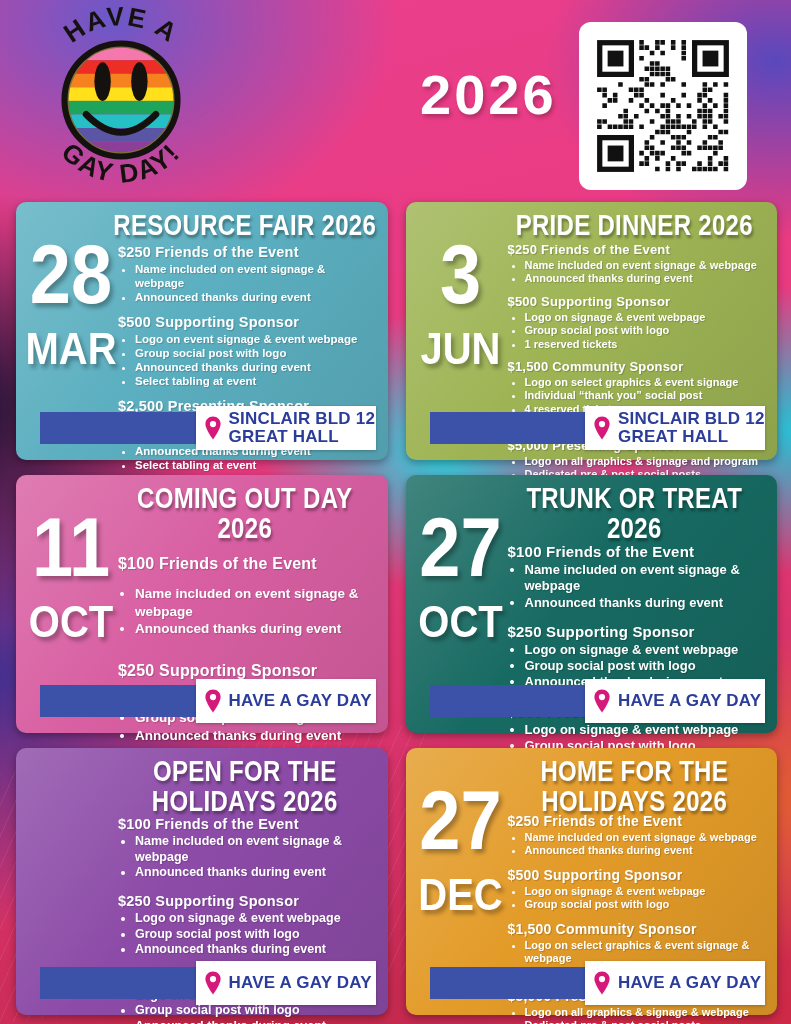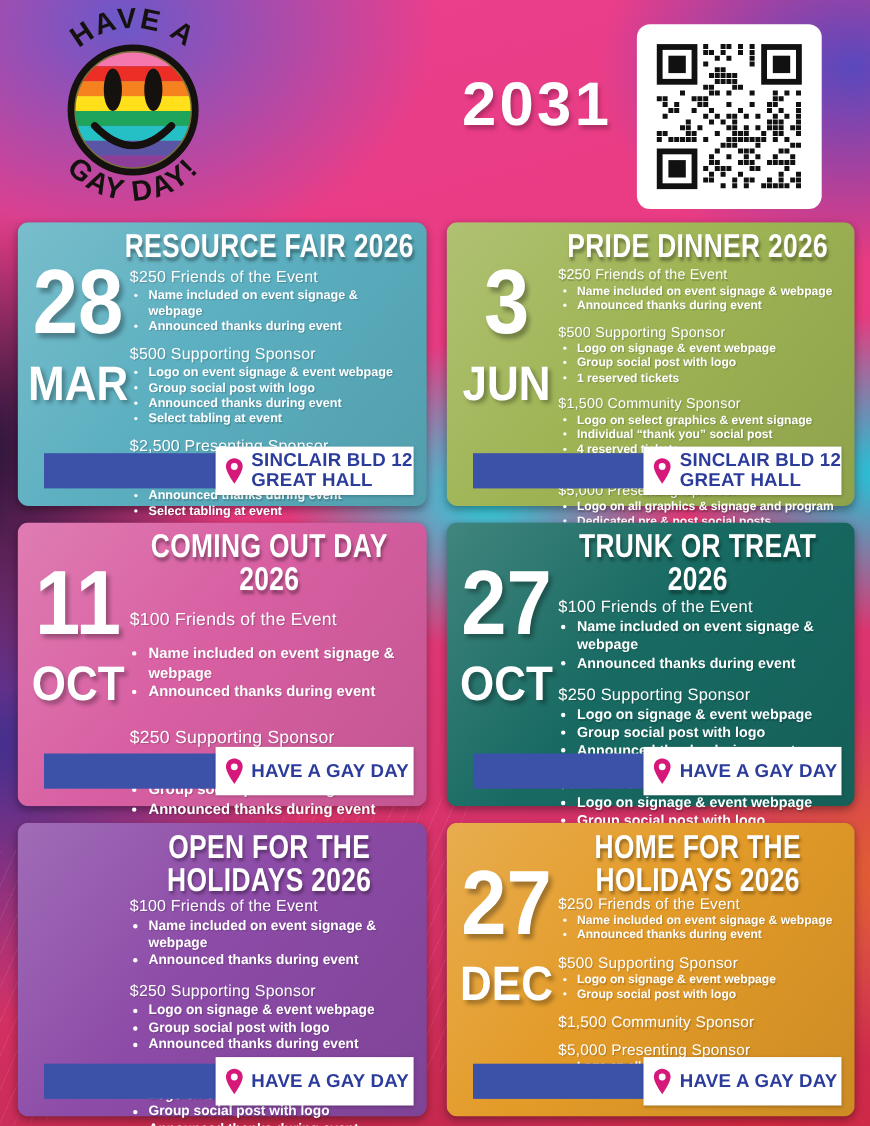--- a/index.html
+++ b/index.html
@@ -45,21 +45,21 @@
     text-shadow:1.5px 2.5px 2.5px rgba(0,0,0,.35);}
   .date-col{position:absolute;left:8px;top:36px;width:94px;text-align:center;}
   .date-big{font-size:74px;font-weight:800;line-height:.9;transform:scaleY(1.12);
     transform-origin:top center;text-shadow:3px 4px 4px rgba(0,0,0,.3);}
   .date-small{font-size:40px;font-weight:800;margin-top:22px;transform:scaleY(1.1);
     text-shadow:3px 3px 4px rgba(0,0,0,.3);}
   .date-col.stacked{left:2px;top:42px;width:108px;}
   .date-mid{font-size:29px;font-weight:800;margin-bottom:29px;transform:scaleY(1.15);
     text-shadow:2px 3px 3px rgba(0,0,0,.3);white-space:nowrap;}
   .content{margin-left:102px;margin-right:10px;margin-top:8px;}
-  .tier-h{font-weight:400;letter-spacing:.2px;text-shadow:1px 1px 1px rgba(0,0,0,.2);}
+  .tier-h{font-weight:700;letter-spacing:.2px;text-shadow:1px 1px 1px rgba(0,0,0,.2);}
   .tier-b{margin:2px 0 0 0;padding-left:17px;}
   .tier-b li{font-weight:700;line-height:1.22;text-shadow:1px 1px 1px rgba(0,0,0,.18);}
 
   
   .c1 .tier-h{font-size:14.5px;margin-top:10px;} .c1 .tier-b li{font-size:11.5px;}
   .c2 .tier-h{font-size:13px;margin-top:8px;}   .c2 .tier-b li{font-size:11px;}
   .c3 .content{margin-top:22px;}
   .c3 .tier-h{font-size:16px;margin-top:24px;}  .c3 .tier-b{margin-top:12px;} .c3 .tier-b li{font-size:13.5px;line-height:1.3;}
   .c4 .tier-h{font-size:15px;margin-top:12px;}  .c4 .tier-b li{font-size:13px;line-height:1.25;}
   .c5 .tier-h{font-size:14.5px;margin-top:12px;}.c5 .tier-b li{font-size:12.5px;line-height:1.25;}
@@ -107,21 +107,21 @@
       <path d="M 54 112 Q 90 149 126 112" fill="none" stroke="#14110e" stroke-width="7" stroke-linecap="round"></path>
       <text font-family="Liberation Sans, sans-serif" font-size="27" font-weight="900" fill="#14110e" letter-spacing="2">
         <textPath href="#arcTop" startOffset="50%" text-anchor="middle">HAVE A</textPath>
       </text>
       <text font-family="Liberation Sans, sans-serif" font-size="27" font-weight="900" fill="#14110e" letter-spacing="2">
         <textPath href="#arcBot" startOffset="50%" text-anchor="middle">GAY DAY!</textPath>
       </text>
     </svg>
 
 
-    <div class="year">2031</div>
+    <div class="year">2026</div>
 
     <div class="qr-box">
       <svg id="qr-svg" width="144" height="144" viewBox="0 0 142 142">
           <g id="qr-mods">
             <path d="M47.6 6h4.5v4.5h-4.5zM63.2 6h4.5v4.5h-4.5zM68.4 6h4.5v4.5h-4.5zM78.8 6h4.5v4.5h-4.5zM89.2 6h4.5v4.5h-4.5zM47.6 11.2h4.5v4.5h-4.5zM52.800000000000004 11.2h4.5v4.5h-4.5zM63.2 11.2h4.5v4.5h-4.5zM78.8 11.2h4.5v4.5h-4.5zM89.2 11.2h4.5v4.5h-4.5zM58 16.4h4.5v4.5h-4.5zM68.4 16.4h4.5v4.5h-4.5zM89.2 16.4h4.5v4.5h-4.5zM47.6 21.6h4.5v4.5h-4.5zM89.2 21.6h4.5v4.5h-4.5zM58 26.8h4.5v4.5h-4.5zM63.2 26.8h4.5v4.5h-4.5zM52.800000000000004 32h4.5v4.5h-4.5zM58 32h4.5v4.5h-4.5zM63.2 32h4.5v4.5h-4.5zM68.4 32h4.5v4.5h-4.5zM73.60000000000001 32h4.5v4.5h-4.5zM58 37.2h4.5v4.5h-4.5zM63.2 37.2h4.5v4.5h-4.5zM68.4 37.2h4.5v4.5h-4.5zM73.60000000000001 37.2h4.5v4.5h-4.5zM47.6 42.4h4.5v4.5h-4.5zM52.800000000000004 42.4h4.5v4.5h-4.5zM73.60000000000001 42.4h4.5v4.5h-4.5zM78.8 42.4h4.5v4.5h-4.5zM26.8 47.6h4.5v4.5h-4.5zM52.800000000000004 47.6h4.5v4.5h-4.5zM58 47.6h4.5v4.5h-4.5zM68.4 47.6h4.5v4.5h-4.5zM89.2 47.6h4.5v4.5h-4.5zM110 47.6h4.5v4.5h-4.5zM120.4 47.6h4.5v4.5h-4.5zM130.8 47.6h4.5v4.5h-4.5zM6 52.800000000000004h4.5v4.5h-4.5zM11.2 52.800000000000004h4.5v4.5h-4.5zM37.2 52.800000000000004h4.5v4.5h-4.5zM42.4 52.800000000000004h4.5v4.5h-4.5zM47.6 52.800000000000004h4.5v4.5h-4.5zM110 52.800000000000004h4.5v4.5h-4.5zM115.2 52.800000000000004h4.5v4.5h-4.5zM11.2 58h4.5v4.5h-4.5zM21.6 58h4.5v4.5h-4.5zM42.4 58h4.5v4.5h-4.5zM47.6 58h4.5v4.5h-4.5zM68.4 58h4.5v4.5h-4.5zM89.2 58h4.5v4.5h-4.5zM104.8 58h4.5v4.5h-4.5zM110 58h4.5v4.5h-4.5zM130.8 58h4.5v4.5h-4.5zM16.4 63.2h4.5v4.5h-4.5zM21.6 63.2h4.5v4.5h-4.5zM37.2 63.2h4.5v4.5h-4.5zM52.800000000000004 63.2h4.5v4.5h-4.5zM78.8 63.2h4.5v4.5h-4.5zM104.8 63.2h4.5v4.5h-4.5zM115.2 63.2h4.5v4.5h-4.5zM130.8 63.2h4.5v4.5h-4.5zM11.2 68.4h4.5v4.5h-4.5zM47.6 68.4h4.5v4.5h-4.5zM58 68.4h4.5v4.5h-4.5zM68.4 68.4h4.5v4.5h-4.5zM73.60000000000001 68.4h4.5v4.5h-4.5zM84 68.4h4.5v4.5h-4.5zM94.4 68.4h4.5v4.5h-4.5zM110 68.4h4.5v4.5h-4.5zM120.4 68.4h4.5v4.5h-4.5zM130.8 68.4h4.5v4.5h-4.5zM32 73.60000000000001h4.5v4.5h-4.5zM52.800000000000004 73.60000000000001h4.5v4.5h-4.5zM63.2 73.60000000000001h4.5v4.5h-4.5zM73.60000000000001 73.60000000000001h4.5v4.5h-4.5zM104.8 73.60000000000001h4.5v4.5h-4.5zM110 73.60000000000001h4.5v4.5h-4.5zM115.2 73.60000000000001h4.5v4.5h-4.5zM130.8 73.60000000000001h4.5v4.5h-4.5zM26.8 78.8h4.5v4.5h-4.5zM32 78.8h4.5v4.5h-4.5zM42.4 78.8h4.5v4.5h-4.5zM68.4 78.8h4.5v4.5h-4.5zM73.60000000000001 78.8h4.5v4.5h-4.5zM84 78.8h4.5v4.5h-4.5zM94.4 78.8h4.5v4.5h-4.5zM104.8 78.8h4.5v4.5h-4.5zM110 78.8h4.5v4.5h-4.5zM115.2 78.8h4.5v4.5h-4.5zM125.60000000000001 78.8h4.5v4.5h-4.5zM130.8 78.8h4.5v4.5h-4.5zM6 84h4.5v4.5h-4.5zM11.2 84h4.5v4.5h-4.5zM32 84h4.5v4.5h-4.5zM37.2 84h4.5v4.5h-4.5zM58 84h4.5v4.5h-4.5zM73.60000000000001 84h4.5v4.5h-4.5zM78.8 84h4.5v4.5h-4.5zM84 84h4.5v4.5h-4.5zM99.60000000000001 84h4.5v4.5h-4.5zM110 84h4.5v4.5h-4.5zM115.2 84h4.5v4.5h-4.5zM130.8 84h4.5v4.5h-4.5zM6 89.2h4.5v4.5h-4.5zM16.4 89.2h4.5v4.5h-4.5zM21.6 89.2h4.5v4.5h-4.5zM26.8 89.2h4.5v4.5h-4.5zM32 89.2h4.5v4.5h-4.5zM37.2 89.2h4.5v4.5h-4.5zM47.6 89.2h4.5v4.5h-4.5zM68.4 89.2h4.5v4.5h-4.5zM73.60000000000001 89.2h4.5v4.5h-4.5zM78.8 89.2h4.5v4.5h-4.5zM84 89.2h4.5v4.5h-4.5zM89.2 89.2h4.5v4.5h-4.5zM94.4 89.2h4.5v4.5h-4.5zM99.60000000000001 89.2h4.5v4.5h-4.5zM110 89.2h4.5v4.5h-4.5zM120.4 89.2h4.5v4.5h-4.5zM63.2 94.4h4.5v4.5h-4.5zM68.4 94.4h4.5v4.5h-4.5zM73.60000000000001 94.4h4.5v4.5h-4.5zM94.4 94.4h4.5v4.5h-4.5zM125.60000000000001 94.4h4.5v4.5h-4.5zM130.8 94.4h4.5v4.5h-4.5zM58 99.60000000000001h4.5v4.5h-4.5zM78.8 99.60000000000001h4.5v4.5h-4.5zM84 99.60000000000001h4.5v4.5h-4.5zM89.2 99.60000000000001h4.5v4.5h-4.5zM115.2 99.60000000000001h4.5v4.5h-4.5zM120.4 99.60000000000001h4.5v4.5h-4.5zM52.800000000000004 104.8h4.5v4.5h-4.5zM68.4 104.8h4.5v4.5h-4.5zM84 104.8h4.5v4.5h-4.5zM94.4 104.8h4.5v4.5h-4.5zM110 104.8h4.5v4.5h-4.5zM125.60000000000001 104.8h4.5v4.5h-4.5zM52.800000000000004 110h4.5v4.5h-4.5zM58 110h4.5v4.5h-4.5zM78.8 110h4.5v4.5h-4.5zM84 110h4.5v4.5h-4.5zM89.2 110h4.5v4.5h-4.5zM104.8 110h4.5v4.5h-4.5zM110 110h4.5v4.5h-4.5zM115.2 110h4.5v4.5h-4.5zM120.4 110h4.5v4.5h-4.5zM125.60000000000001 110h4.5v4.5h-4.5zM47.6 115.2h4.5v4.5h-4.5zM58 115.2h4.5v4.5h-4.5zM63.2 115.2h4.5v4.5h-4.5zM68.4 115.2h4.5v4.5h-4.5zM89.2 115.2h4.5v4.5h-4.5zM94.4 115.2h4.5v4.5h-4.5zM120.4 115.2h4.5v4.5h-4.5zM52.800000000000004 120.4h4.5v4.5h-4.5zM63.2 120.4h4.5v4.5h-4.5zM78.8 120.4h4.5v4.5h-4.5zM115.2 120.4h4.5v4.5h-4.5zM130.8 120.4h4.5v4.5h-4.5zM47.6 125.60000000000001h4.5v4.5h-4.5zM52.800000000000004 125.60000000000001h4.5v4.5h-4.5zM73.60000000000001 125.60000000000001h4.5v4.5h-4.5zM84 125.60000000000001h4.5v4.5h-4.5zM89.2 125.60000000000001h4.5v4.5h-4.5zM104.8 125.60000000000001h4.5v4.5h-4.5zM115.2 125.60000000000001h4.5v4.5h-4.5zM125.60000000000001 125.60000000000001h4.5v4.5h-4.5zM130.8 125.60000000000001h4.5v4.5h-4.5zM63.2 130.8h4.5v4.5h-4.5zM73.60000000000001 130.8h4.5v4.5h-4.5zM84 130.8h4.5v4.5h-4.5zM99.60000000000001 130.8h4.5v4.5h-4.5zM104.8 130.8h4.5v4.5h-4.5zM110 130.8h4.5v4.5h-4.5zM115.2 130.8h4.5v4.5h-4.5zM120.4 130.8h4.5v4.5h-4.5zM130.8 130.8h4.5v4.5h-4.5z" fill="#111"></path>
             <rect x="6" y="6" width="36.4" height="36.4" fill="#111"></rect>
             <rect x="11.2" y="11.2" width="26" height="26" fill="#fff"></rect>
             <rect x="16.4" y="16.4" width="15.600000000000001" height="15.600000000000001" fill="#111"></rect>
             <rect x="99.60000000000001" y="6" width="36.4" height="36.4" fill="#111"></rect>
             <rect x="104.80000000000001" y="11.2" width="26" height="26" fill="#fff"></rect>
@@ -365,20 +365,24 @@
             <ul class="tier-b">
               <li>Name included on event signage &amp; webpage</li>
               <li>Announced thanks during event</li>
             </ul>
             <div class="tier-h">$500 Supporting Sponsor</div>
             <ul class="tier-b">
               <li>Logo on signage &amp; event webpage</li>
               <li>Group social post with logo</li>
             </ul>
             <div class="tier-h">$1,500 Community Sponsor</div>
+            <ul class="tier-b">
+              <li>Logo on select graphics &amp; event signage &amp; webpage</li>
+              <li>Individual “thank you” social post</li>
+            </ul>
             <div class="tier-h">$5,000 Presenting Sponsor</div>
             <ul class="tier-b">
               <li>Logo on all graphics &amp; signage &amp; webpage</li>
               <li>Dedicated pre &amp; post social posts</li>
             </ul>
           </div>
       </div>
       <div class="card-footer">
         <div class="bar" style="background-color: rgb(59, 82, 168);"></div>
         <div class="loc">

